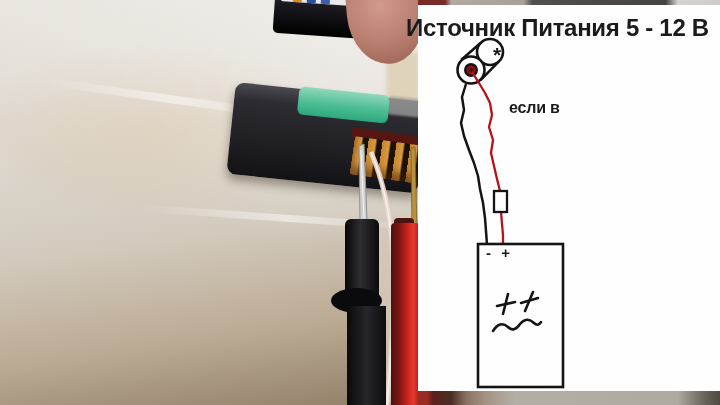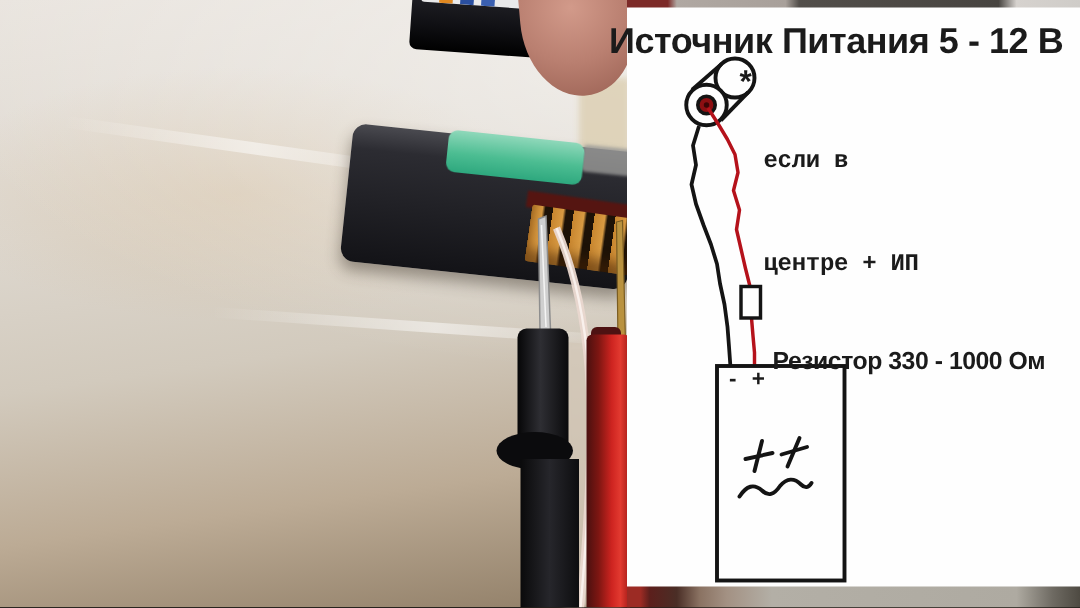--- a/index.html
+++ b/index.html
@@ -56,21 +56,21 @@
   #panel{left:418px;top:4px;width:302px;height:388px;background:#fefefe;}
   #topStrip{left:418px;top:0;width:302px;height:5px;
     background:linear-gradient(90deg,#7c2a28 0%,#7c2a28 9%,#b0a8a2 11%,#a8a09a 35%,#524e4a 38%,#474440 82%,#d6d2ce 86%,#cfccc8 100%);}
   #bottomStrip{left:418px;top:391px;width:302px;height:14px;
     background:linear-gradient(90deg,#9c2b24 0%,#9c2b24 3%,#5c1f1c 5%,#4a2e26 11%,#8a7262 16%,#a39183 22%,#b3afa6 32%,#aeaaa1 86%,#6e6a62 94%,#4e4a42 100%);}
   svg{position:absolute;left:0;top:0;pointer-events:none;}
   
   .ink{color:#1b1b1b;font-weight:bold;position:absolute;white-space:pre;}
   #title{left:406px;top:14px;font-size:24px;letter-spacing:-.3px;}
   #noteMarker{left:493px;top:43px;font-size:21px;}
-  #noteLines{left:509px;top:50px;font-size:16px;line-height:23px;letter-spacing:-.2px;font-family:Liberation Mono, monospace;}
+  #noteLines{left:509px;top:50px;font-size:16px;line-height:23px;letter-spacing:-.2px;}
   #resLabel{left:515px;top:189px;font-size:16.5px;line-height:21px;letter-spacing:-.3px;}
   #terminals{left:486px;top:244px;font-size:15px;letter-spacing:3px;}
 </style>
 </head>
 <body>
 
 <div id="photo" class="abs">
   <div class="streak" style="left:40px;top:95px;width:260px;height:8px;transform:rotate(8deg);"></div>
   <div class="streak" style="left:140px;top:215px;width:300px;height:7px;transform:rotate(4deg);"></div>
 </div>
@@ -136,18 +136,16 @@
     <line x1="533" y1="292" x2="525" y2="311"></line>
     <line x1="521" y1="303" x2="538" y2="298"></line>
     <path d="M493,331 Q500,320 508,327 Q514,333 520,324 Q527,316 534,323 Q538,327 541,322"></path>
   </g>
 </svg>
 
 <div id="title" class="ink" style="z-index:13;">Источник Питания 5 - 12 В</div>
 <div id="noteMarker" class="ink" style="z-index:13;">*</div>
 <div id="noteLines" class="ink" style="z-index:13;">
   <div>если в</div>
-  <div>центре + ИП</div>
 </div>
 <div id="resLabel" class="ink" style="z-index:13;">
-  <div>Резистор 330 - 1000 Ом</div>
 </div>
 <div id="terminals" class="ink" style="z-index:13;">- +</div>
 
 </body></html>

